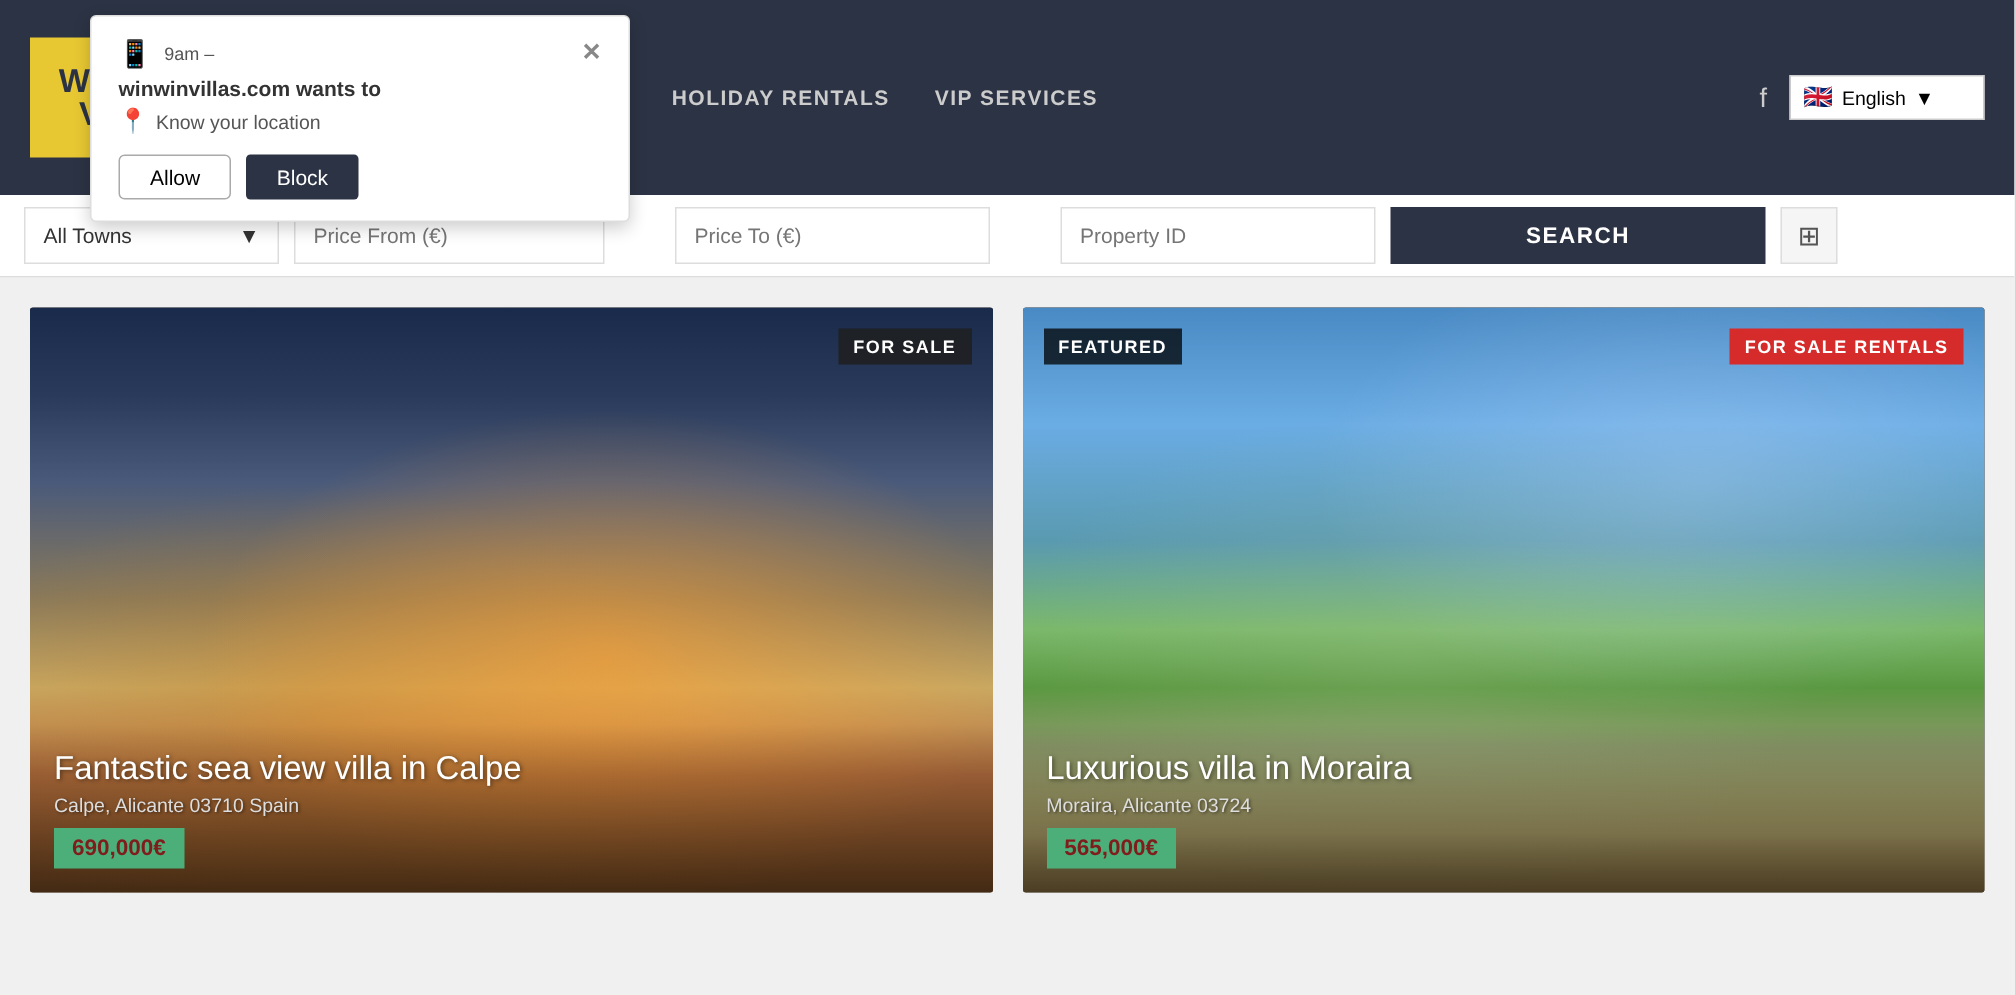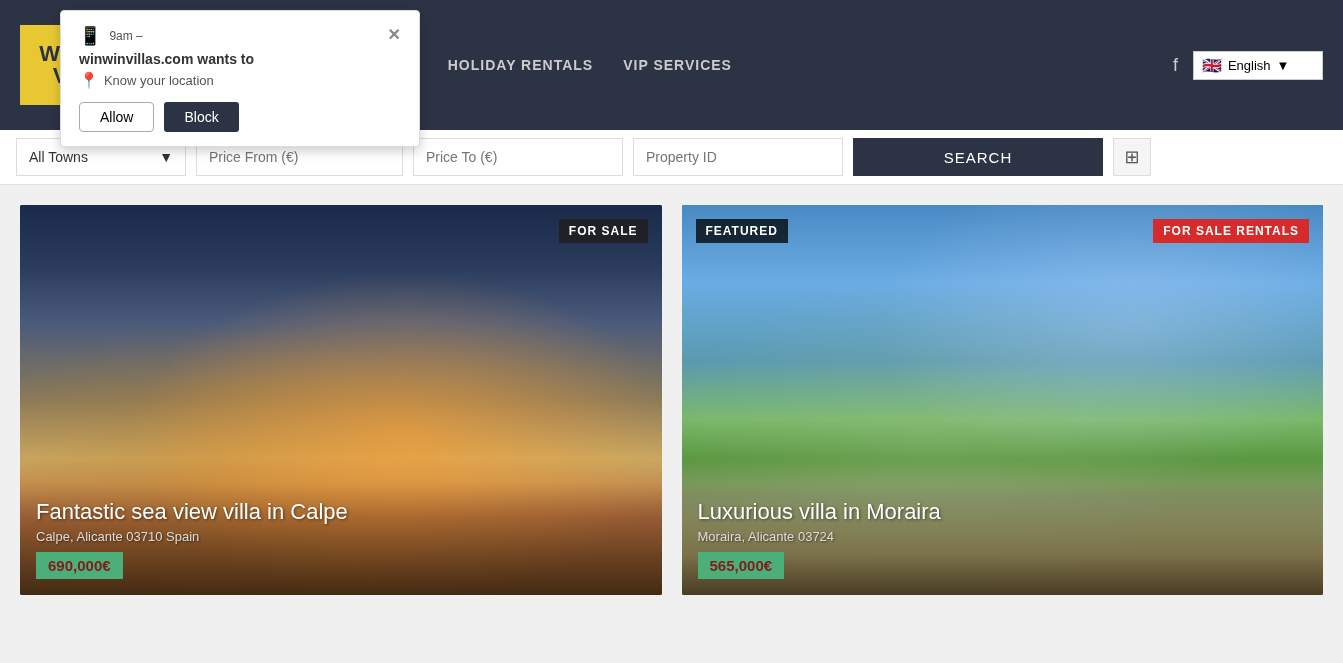--- a/index.html
+++ b/index.html
@@ -171,29 +171,30 @@
       padding: 0 12px;
       height: 38px;
       font-size: 14px;
       color: #999;
       min-width: 200px;
       background: white;
       outline: none;
     }
     .search-input-wide {
       min-width: 210px;
+      margin-left: 37px;
     }
     .search-btn {
       background: #2c3344;
       color: white;
       border: none;
       height: 38px;
       padding: 0 40px;
       font-size: 15px;
-      font-weight: 400;
+      font-weight: 700;
       letter-spacing: 1px;
       cursor: pointer;
       flex: 1;
       max-width: 250px;
     }
     .filter-btn {
       border: 1px solid #ddd;
       background: #f5f5f5;
       height: 38px;
       width: 38px;

